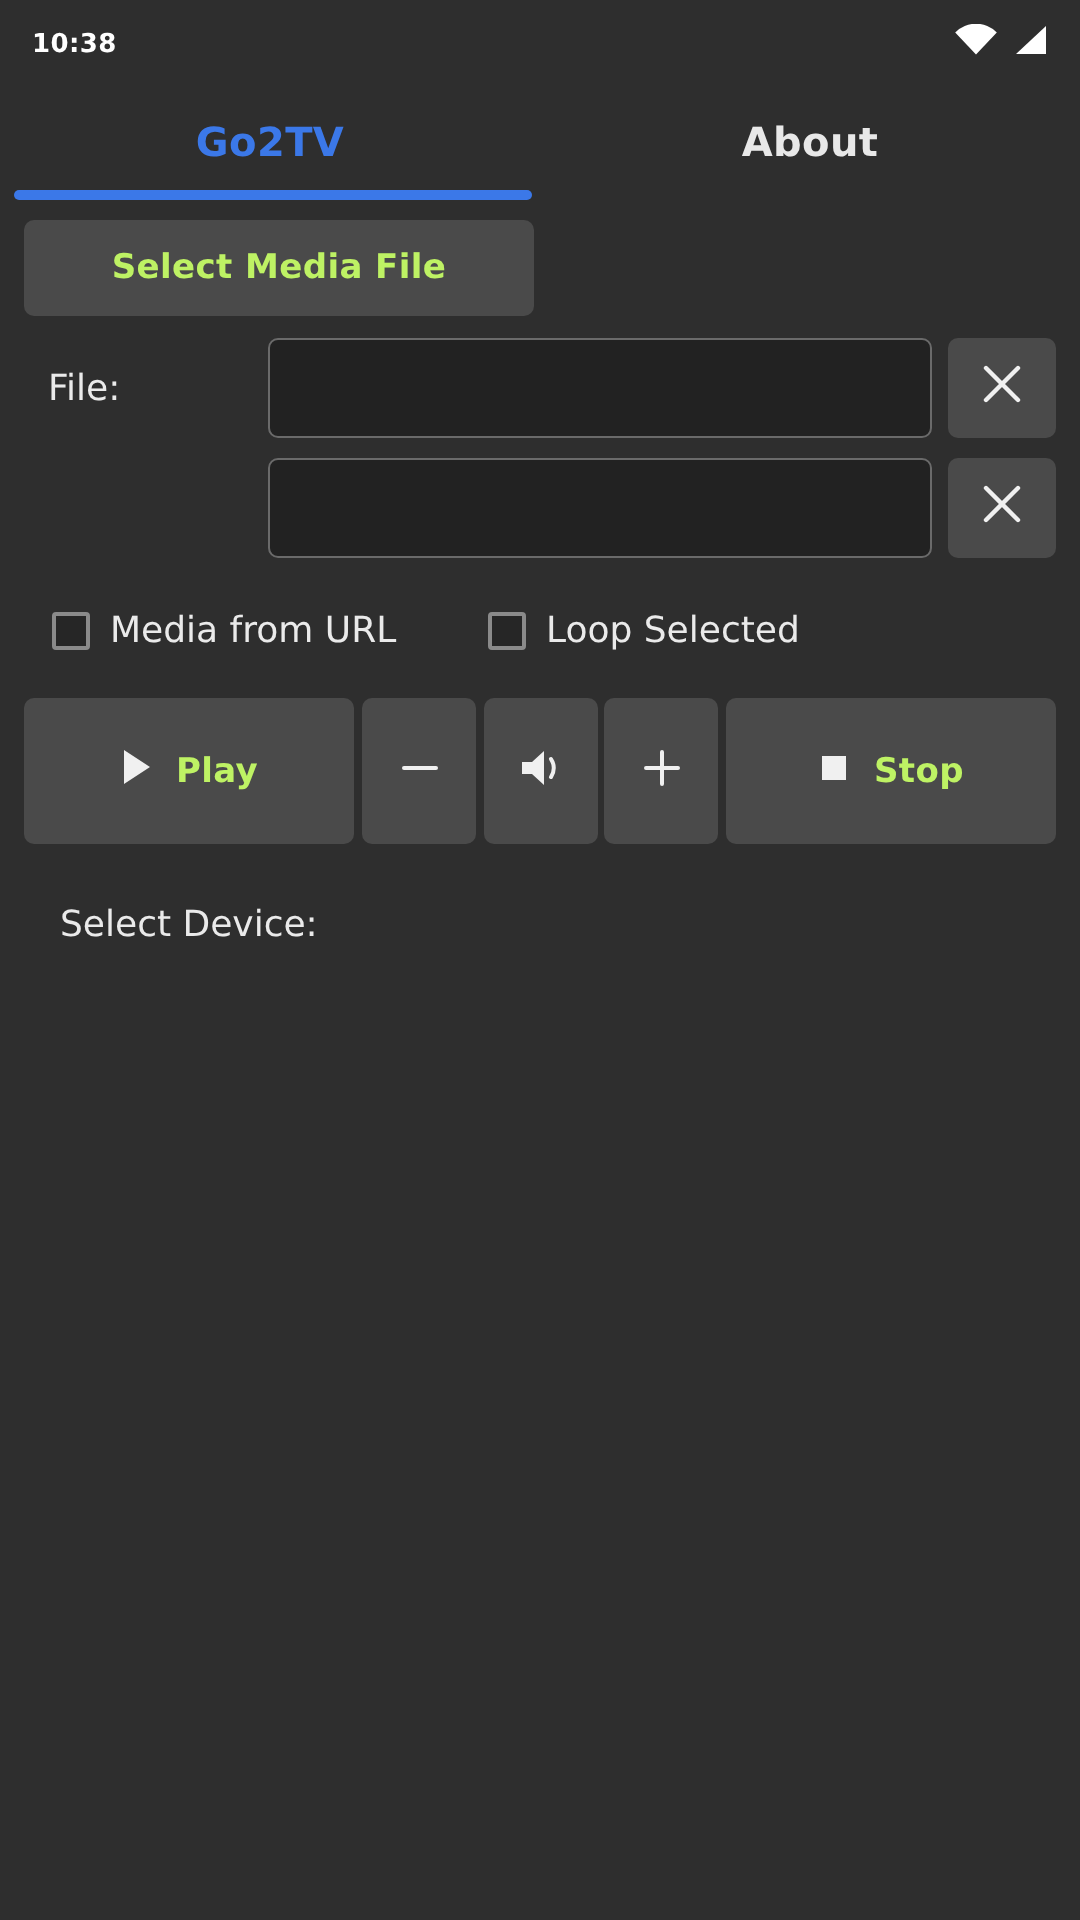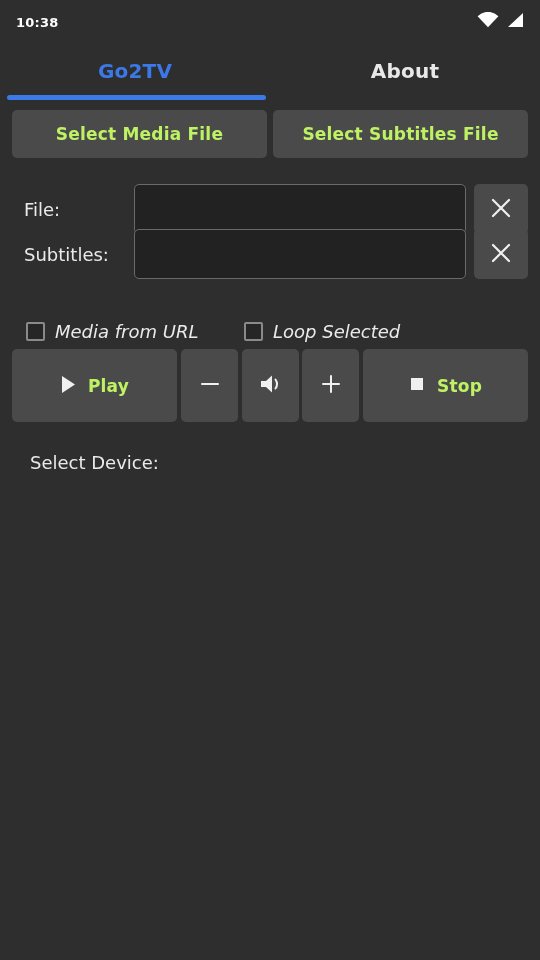--- a/index.html
+++ b/index.html
@@ -43,37 +43,37 @@
   }
   .btn-label { font-size: 17px; font-weight: bold; letter-spacing: .2px; }
 
   
   .select-row { position: absolute; left: 0; top: 110px; width: 540px; height: 48px; }
   #select-media-file { position: absolute; left: 12px; top: 0; width: 255px; height: 48px; }
   #select-subs-file  { position: absolute; left: 273px; top: 0; width: 255px; height: 48px; }
 
   
   .field-row { position: absolute; left: 0; width: 540px; height: 50px; }
-  .field-row.file { top: 184px; }
+  .field-row.file { top: 169px; }
   .field-row.subs { top: 229px; }
   .field-label {
     position: absolute; left: 24px; top: 0; height: 50px;
     display: flex; align-items: center;
     font-size: 18px; color: #eaeaea;
   }
   .field-input {
     position: absolute; left: 134px; top: 0; width: 332px; height: 50px;
     background: #222222; border: 1px solid #6a6a6a; border-radius: 5px;
     color: #eaeaea; font-family: inherit; font-size: 16px; padding: 0 10px;
     outline: none;
   }
   .field-clear { position: absolute; left: 474px; top: 0; width: 54px; height: 50px; }
 
   
-  .checkbox-row { position: absolute; left: 0; top: 316px; width: 455px; height: 30px; font-style: italic; }
+  .checkbox-row { position: absolute; left: 0; top: 300px; width: 455px; height: 30px; }
   .cbx-group { position: absolute; top: 0; height: 30px; display: flex; align-items: center; gap: 10px; cursor: pointer; }
   #cbx-media-url { left: 26px; }
   #cbx-loop { left: 244px; }
   .cbx-box {
     width: 19px; height: 19px; background: #262626;
     border: 2px solid #8a8a8a; border-radius: 2px; flex: none;
   }
   .cbx-label { font-size: 18px; color: #eaeaea; }
 
   
@@ -119,39 +119,35 @@
     <div class="tab">About</div>
   </div>
   <div class="tab-underline-track">
     <div class="tab-underline"></div>
   </div>
 
   <div class="select-row">
     <button class="btn" id="select-media-file">
       <span class="btn-label">Select Media File</span>
     </button>
-    <button class="btn" id="select-subs-file">
-      <span class="btn-label">Select Subtitles File</span>
-    </button>
   </div>
 
   <div class="field-row file">
     <div class="field-label">File:</div>
     <input class="field-input" type="text" value="" placeholder="" style="">
     <button class="btn field-clear">
       <span class="glyph">
         <svg width="22" height="22" viewBox="0 0 22 22">
           <path d="M3 3 L19 19 M19 3 L3 19" stroke="#f0f0f0" stroke-width="2.2" stroke-linecap="round"></path>
         </svg>
       </span>
     </button>
   </div>
 
   <div class="field-row subs">
-    <div class="field-label">Subtitles:</div>
     <input class="field-input" type="text" value="" placeholder="" style="">
     <button class="btn field-clear">
       <span class="glyph">
         <svg width="22" height="22" viewBox="0 0 22 22">
           <path d="M3 3 L19 19 M19 3 L3 19" stroke="#f0f0f0" stroke-width="2.2" stroke-linecap="round"></path>
         </svg>
       </span>
     </button>
   </div>
 

